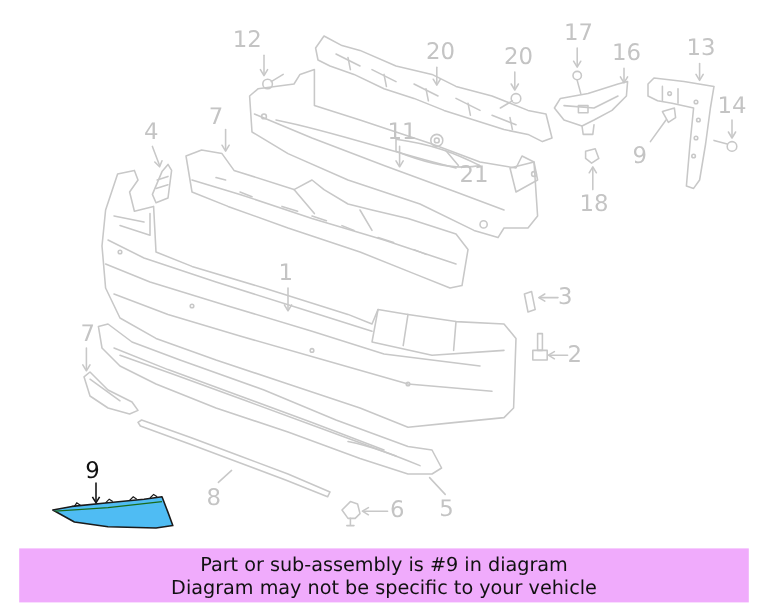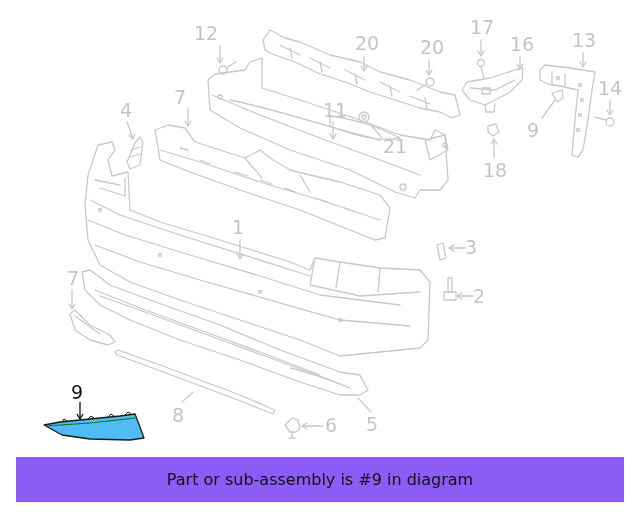--- a/index.html
+++ b/index.html
@@ -1,20 +1,20 @@
 <!DOCTYPE html>
 <html><head>
   <meta charset="utf-8">
   <style>
     html, body { margin: 0; padding: 0; background: #ffffff; }
     body { width: 640px; height: 512px; position: relative; overflow: hidden; font-family: "DejaVu Sans", sans-serif; }
     #diagram { position: absolute; left: 0; top: 0; width: 640px; height: 512px; }
     .lbl { position: absolute; font-family: "DejaVu Sans", sans-serif; font-size: 19px; color: #c4c4c4; line-height: 1; white-space: nowrap; }
     .lbl.active { color: #111111; }
-    #banner { position: absolute; left: 16px; top: 457px; width: 608px; height: 45px; background: #8b5cf6; display: flex; flex-direction: column; align-items: center; justify-content: center; }
+    #banner { position: absolute; left: 16px; top: 457px; width: 608px; height: 45px; background: #f0abfc; display: flex; flex-direction: column; align-items: center; justify-content: center; }
     #banner span { font-family: "DejaVu Sans", sans-serif; font-size: 16px; color: #111; line-height: 19px; }
   </style>
 </head>
 <body>
 
 <svg id="diagram" viewBox="0 0 640 512" xmlns="http://www.w3.org/2000/svg">
   <g fill="none" stroke="#c8c8c8" stroke-width="1.3" stroke-linejoin="round" stroke-linecap="round">
 
     <g>
       <path d="M263 40 L270 30 L285 38 L300 42 L330 55 L360 62 L380 72 L410 80 L440 92 L455 95 L460 115 L452 118 L440 112 L420 108 L395 100 L370 92 L345 82 L320 74 L295 62 L275 55 L265 50 Z"></path>
@@ -207,13 +207,14 @@
   <div class="lbl" style="left:510px;top:35px">16</div>
   <div class="lbl" style="left:470px;top:18px">17</div>
   <div class="lbl" style="left:483px;top:161px">18</div>
   <div class="lbl" style="left:355px;top:34px">20</div>
   <div class="lbl" style="left:420px;top:38px">20</div>
   <div class="lbl" style="left:383px;top:137px">21</div>
 </div>
 
 <div id="banner">
   <span>Part or sub-assembly is #9 in diagram</span>
+  <span>Diagram may not be specific to your vehicle</span>
 </div>
 
 </body></html>

